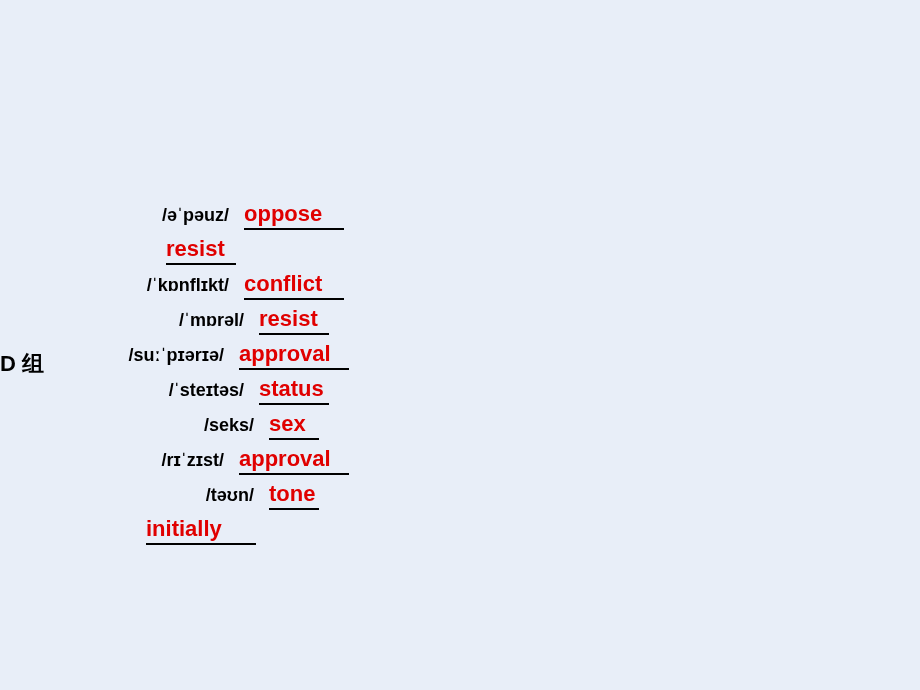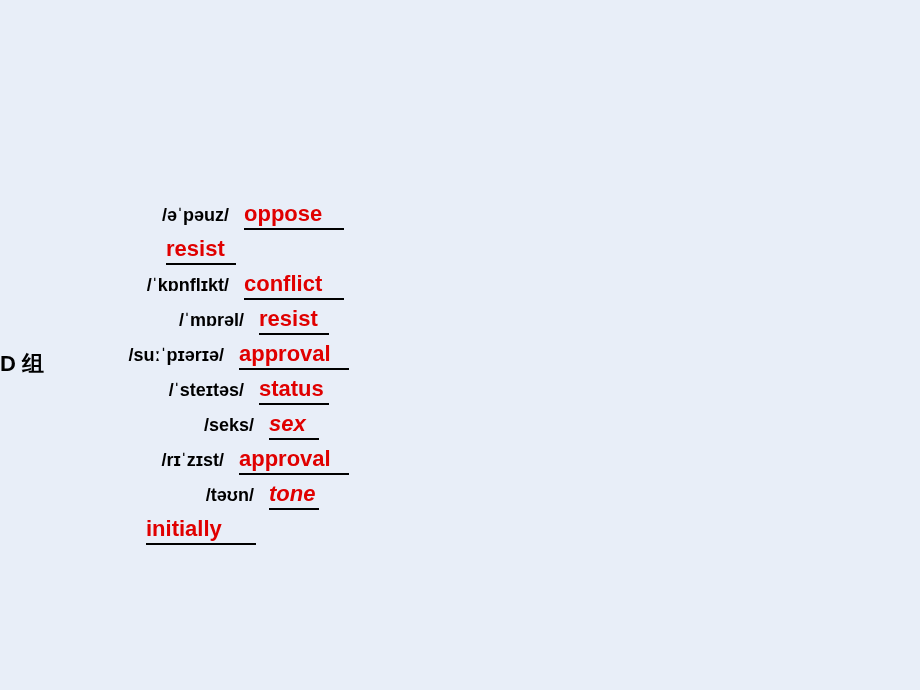--- a/index.html
+++ b/index.html
@@ -70,21 +70,20 @@
     .word.long {
       min-width: 100px;
     }
 
     .word.longer {
       min-width: 110px;
     }
 
     .word.short {
       min-width: 50px;
-      font-style: italic;
     }
   </style>
 </head>
 <body>
 
 <div class="container">
   <div class="title">D 组</div>
 
   <div class="vocab-list">
   <div class="vocab-row">

